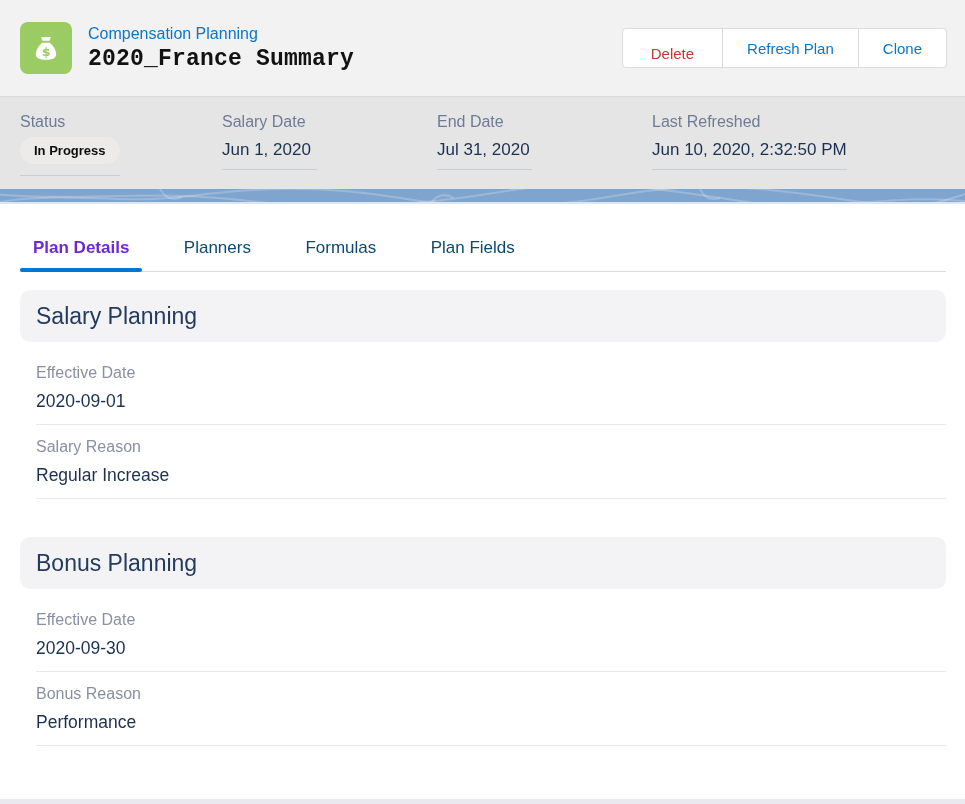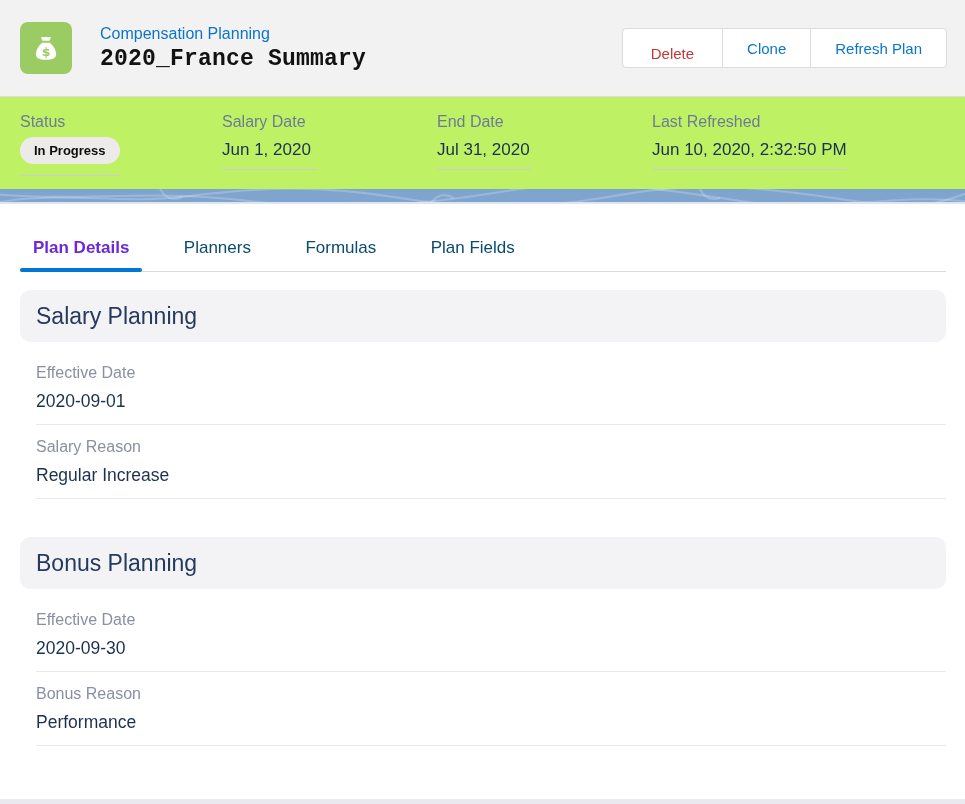--- a/index.html
+++ b/index.html
@@ -8,37 +8,37 @@
 
   
   .page-header {
     height:97px; background:#f3f2f2; border-bottom:1px solid #dddbda;
     display:flex; align-items:center; padding:0 18px 0 20px;
   }
   .entity-icon {
     width:52px; height:52px; border-radius:8px; background:#9bcb63;
     display:flex; align-items:center; justify-content:center; flex:0 0 auto;
   }
-  .header-text { margin-left:28px; }
+  .header-text { margin-left:16px; }
   .entity-label { font-size:16px; color:#0b76c8; margin-bottom:3px; }
   .record-title { font-size:23px; font-weight:bold; color:#121212; letter-spacing:.2px;font-family:Liberation Mono, monospace; }
 
   .button-group { margin-left:auto; display:flex; }
   .btn {
     background:#fff; border:1px solid #dddbda; height:40px; font-size:15px;
     padding:0 24px; cursor:pointer; margin-left:-1px; white-space:nowrap;
     font-family:"Liberation Sans", sans-serif;
   }
   .btn:first-child { border-radius:4px 0 0 4px; margin-left:0; padding:16px 28px; }
   .btn:last-child  { border-radius:0 4px 4px 0; }
   .btn-delete { color:#c23934; }
   .btn-blue   { color:#0b76c8; }
 
   
-  .highlights { background:#bef264; display:flex; padding:16px 20px 0 20px; height:92px; }
+  .highlights { background:#e5e5e5; display:flex; padding:16px 20px 0 20px; height:92px; }
   .hl-field { padding-right:16px; }
   .hl-field.f0 { width:202px; }
   .hl-field.f1 { width:215px; }
   .hl-field.f2 { width:215px; }
   .hl-label { font-size:16px; color:#6e7b95; margin-bottom:9px; }
   .hl-value { display:inline-block; font-size:17px; color:#1c3150;
     border-bottom:1px solid #c8cdd8; padding-bottom:9px; min-width:95px; }
   .badge {
     display:inline-block; background:#ecebea; border-radius:14px;
     font-size:13px; font-weight:bold; color:#0d0d0d; padding:6px 14px;
@@ -87,22 +87,22 @@
       <path d="M20 18 h12 c6 5 9.5 12 9.5 17.5 c0 6 -5.5 8.5 -15.5 8.5 s-15.5 -2.5 -15.5 -8.5 c0 -5.5 3.5 -12.5 9.5 -17.5 z" fill="#ffffff"></path>
       <text x="26" y="38" text-anchor="middle" font-family="DejaVu Sans, sans-serif" font-size="19" font-weight="bold" fill="#9bcb63">$</text>
     </svg>
   </div>
   <div class="header-text">
     <div class="entity-label">Compensation Planning</div>
     <div class="record-title">2020_France Summary</div>
   </div>
   <div class="button-group">
     <button class="btn btn-delete">Delete</button>
+    <button class="btn btn-blue">Refresh Plan</button>
     <button class="btn btn-blue">Clone</button>
-    <button class="btn btn-blue">Refresh Plan</button>
   </div>
 </div>
 
 <div class="highlights">
   <div class="hl-field f0">
     <div class="hl-label">Status</div>
     <div class="hl-value"><span class="badge">In Progress</span></div>
   </div>
   <div class="hl-field f1">
     <div class="hl-label">Salary Date</div>

